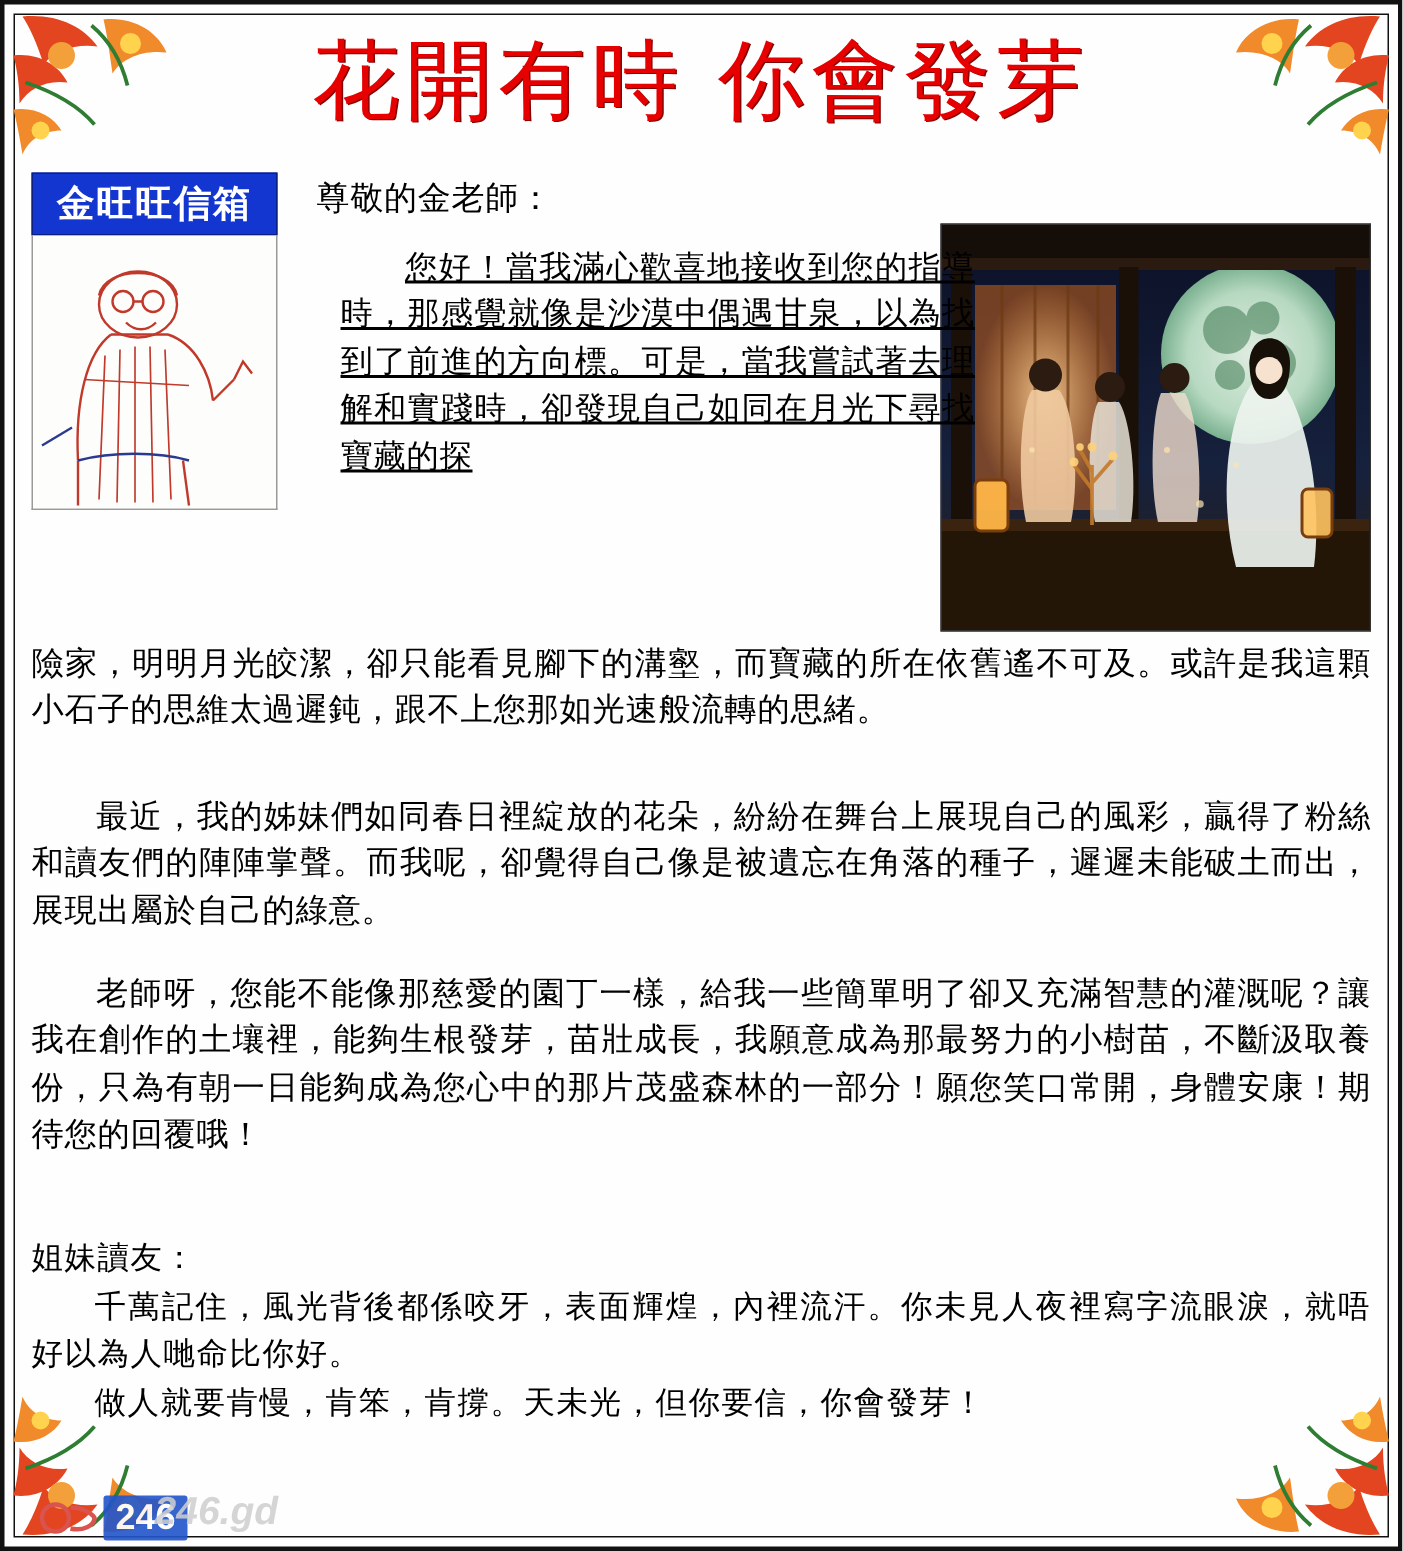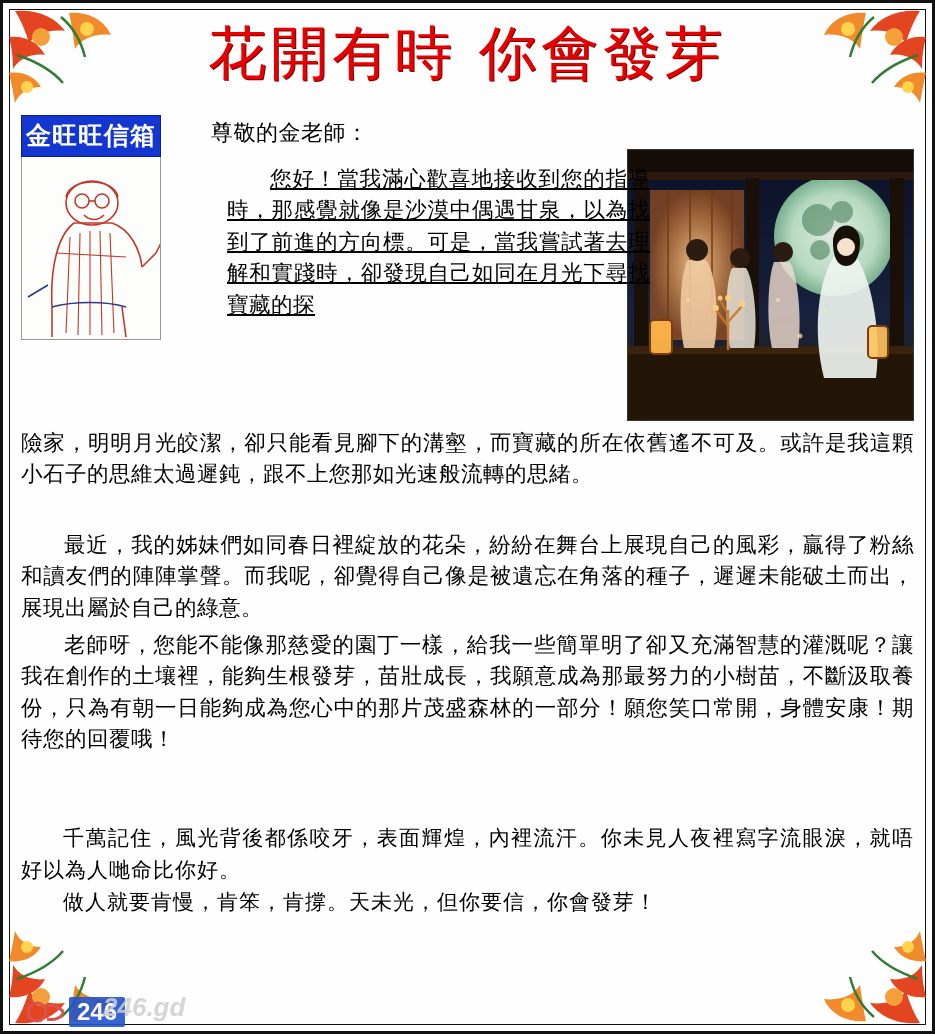--- a/index.html
+++ b/index.html
@@ -39,21 +39,21 @@
     font-size:58px;
     letter-spacing:4px;
     text-shadow:1px 1px 0 #800000;
     line-height:1.05;
   }
   .content{
     position:absolute;left:18px;right:18px;top:108px;bottom:14px;
   }
   
   .mailbox{
-    position:absolute;left:0px;top:4px;width:140px;
+    position:absolute;left:0px;top:4px;width:164px;
   }
   .mailbox-banner{
     background:#1436d0;
     color:#ffffff;
     font-weight:bold;
     font-size:25px;
     text-align:center;
     letter-spacing:1px;
     padding:3px 0 4px 0;
     border:1px solid #0a1f80;
@@ -328,25 +328,26 @@
       </div>
 
       <div class="p-full" style="top:316px;">
         <p style="text-indent:0;">險家，明明月光皎潔，卻只能看見腳下的溝壑，而寶藏的所在依舊遙不可及。或許是我這顆小石子的思維太過遲鈍，跟不上您那如光速般流轉的思緒。</p>
       </div>
 
       <div class="p-full" style="top:418px;">
         <p>最近，我的姊妹們如同春日裡綻放的花朵，紛紛在舞台上展現自己的風彩，贏得了粉絲和讀友們的陣陣掌聲。而我呢，卻覺得自己像是被遺忘在角落的種子，遲遲未能破土而出，展現出屬於自己的綠意。</p>
       </div>
 
-      <div class="p-full" style="top:518px;">
+      <div class="p-full" style="top:536px;">
         <p>老師呀，您能不能像那慈愛的園丁一樣，給我一些簡單明了卻又充滿智慧的灌溉呢？讓我在創作的土壤裡，能夠生根發芽，苗壯成長，我願意成為那最努力的小樹苗，不斷汲取養份，只為有朝一日能夠成為您心中的那片茂盛森林的一部分！願您笑口常開，身體安康！期待您的回覆哦！</p>
       </div>
 
       <div class="p-full reply" style="top:712px;">
+        <p class="addr">姐妹讀友：</p>
         <p>千萬記住，風光背後都係咬牙，表面輝煌，內裡流汗。你未見人夜裡寫字流眼淚，就唔好以為人哋命比你好。</p>
         <p>做人就要肯慢，肯笨，肯撐。天未光，但你要信，你會發芽！</p>
 
       </div>
     </div>
   </div>
 
   <svg class="wm-logo" viewBox="0 0 40 26">
     <circle cx="12" cy="13" r="9" fill="none" stroke="#d9534f" stroke-width="3"></circle>
     <path d="M22 6 C32 6 38 12 38 13 C38 18 30 22 22 20" fill="none" stroke="#d9534f" stroke-width="3"></path>

